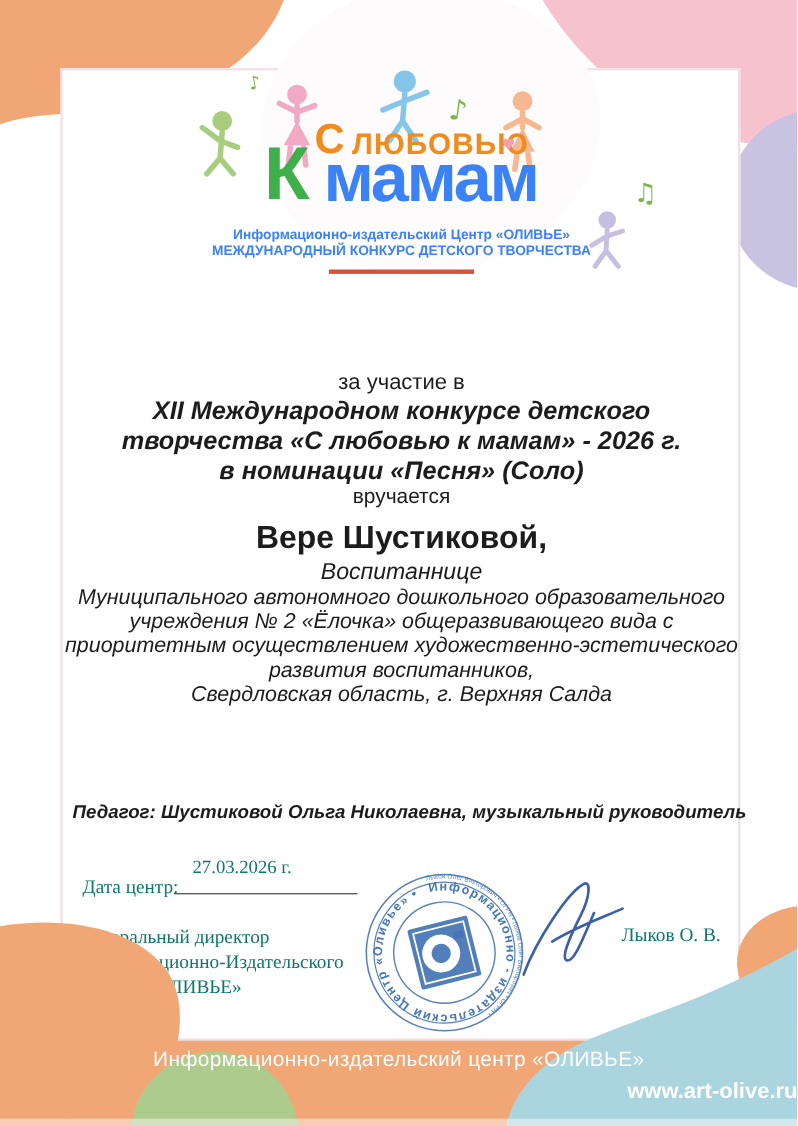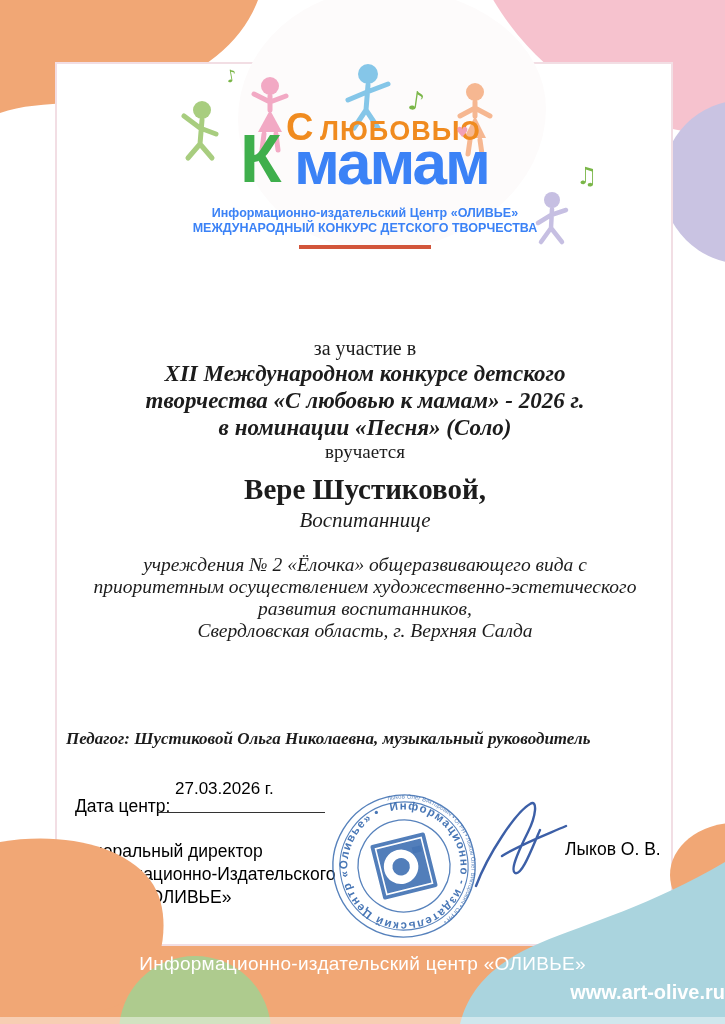--- a/index.html
+++ b/index.html
@@ -13,22 +13,22 @@
   #logo-backdrop{left:238px;top:-12px;width:308px;height:262px;background:#fdfbfb;
       border-radius:48% 52% 55% 45% / 50% 46% 54% 50%;}
   
   #page{left:55px;top:62px;width:618px;height:884px;background:#ffffff;border:2px solid #f2dee4;box-sizing:border-box;}
   
   .logo-orange{color:#f08b1f;font-family:"Liberation Sans",sans-serif;font-weight:bold;}
   .logo-green{color:#3faf4c;font-family:"Liberation Sans",sans-serif;font-weight:bold;}
   .logo-red{color:#3b82f6;font-family:"Liberation Sans",sans-serif;font-weight:bold;}
   .note{font-family:"DejaVu Sans",sans-serif;color:#7ab648;}
   
-  .serif{font-family:Liberation Serif, serif;color:#1c1c1c;}
-  .sans{font-family:Liberation Sans, sans-serif;color:#000000;}
+  .serif{font-family:Liberation Sans, sans-serif;color:#1c1c1c;}
+  .sans{font-family:Liberation Serif, serif;color:#0f766e;}
   #title{top:258px;font-size:55px;letter-spacing:9px;color:#d2553a;font-family:"DejaVu Serif",serif;}
   #divider{left:299px;top:245px;width:132px;height:4px;background:#d2553a;}
   .contest{font-size:23px;font-weight:bold;font-style:italic;line-height:27px;}
   .inst{font-size:19.5px;font-style:italic;line-height:22.5px;}
   #footer{left:0;top:946px;width:725px;height:78px;background:#f1a775;}
   .footer-text{color:#ffffff;font-family:"Liberation Sans",sans-serif;}
   svg{display:block;}
 </style>
 </head>
 <body>
@@ -85,20 +85,21 @@
   <div class="abs" id="divider"></div>
 
   <div class="abs ctr serif" style="top:337px;font-size:20px">за участие в</div>
   <div class="abs ctr serif contest" style="top:360px">XII Международном конкурсе детского</div>
   <div class="abs ctr serif contest" style="top:387px">творчества «С любовью к мамам» - 2026 г.</div>
   <div class="abs ctr serif" style="top:441px;font-size:19px">вручается</div>
   <div class="abs ctr serif contest" style="top:414px">в номинации «Песня» (Соло)</div>
 
   <div class="abs ctr serif" style="top:473px;font-size:29px;font-weight:bold">Вере Шустиковой,</div>
   <div class="abs ctr serif" style="top:508px;font-size:21px;font-style:italic">Воспитаннице</div>
+  <div class="abs ctr serif inst" style="top:532px">Муниципального автономного дошкольного образовательного</div>
   <div class="abs ctr serif inst" style="top:554px">учреждения № 2 «Ёлочка» общеразвивающего вида с</div>
   <div class="abs ctr serif inst" style="top:576px">приоритетным осуществлением художественно-эстетического</div>
   <div class="abs ctr serif inst" style="top:620px">Свердловская область, г. Верхняя Салда</div>
   <div class="abs ctr serif inst" style="top:598px">развития воспитанников,</div>
 
   <div class="abs serif" style="left:66px;top:729px;font-size:17px;font-weight:bold;font-style:italic">Педагог: Шустиковой Ольга Николаевна, музыкальный руководитель</div>
 
   <div class="abs sans" style="left:175px;top:779px;font-size:17px">27.03.2026 г.</div>
   <div class="abs sans" style="left:75px;top:796px;font-size:17.5px">Дата центр:</div>
   <div class="abs" style="left:158px;top:812px;width:167px;border-bottom:1.5px solid #333"></div>

